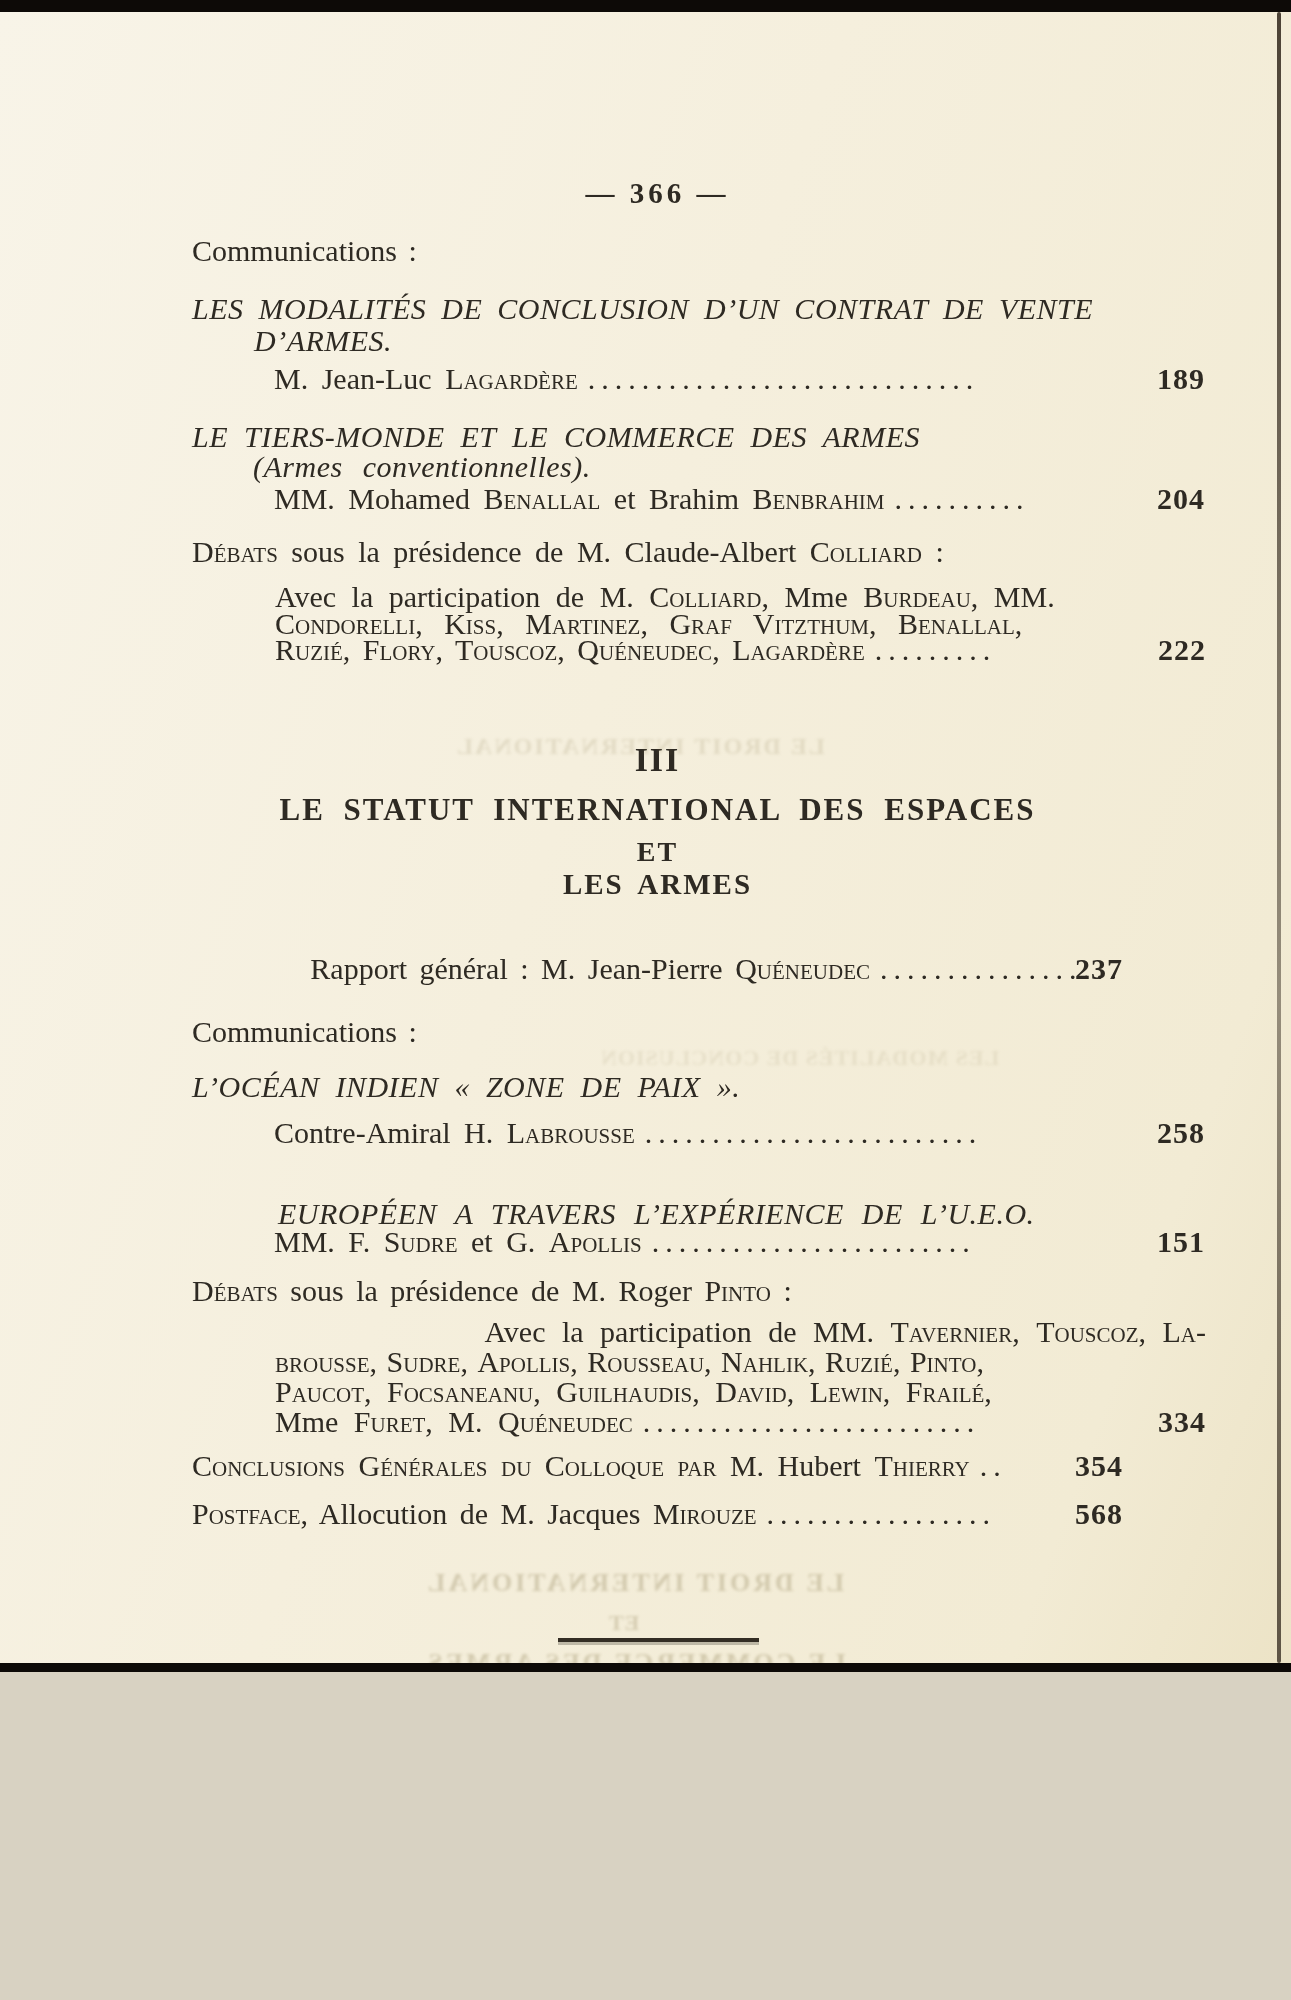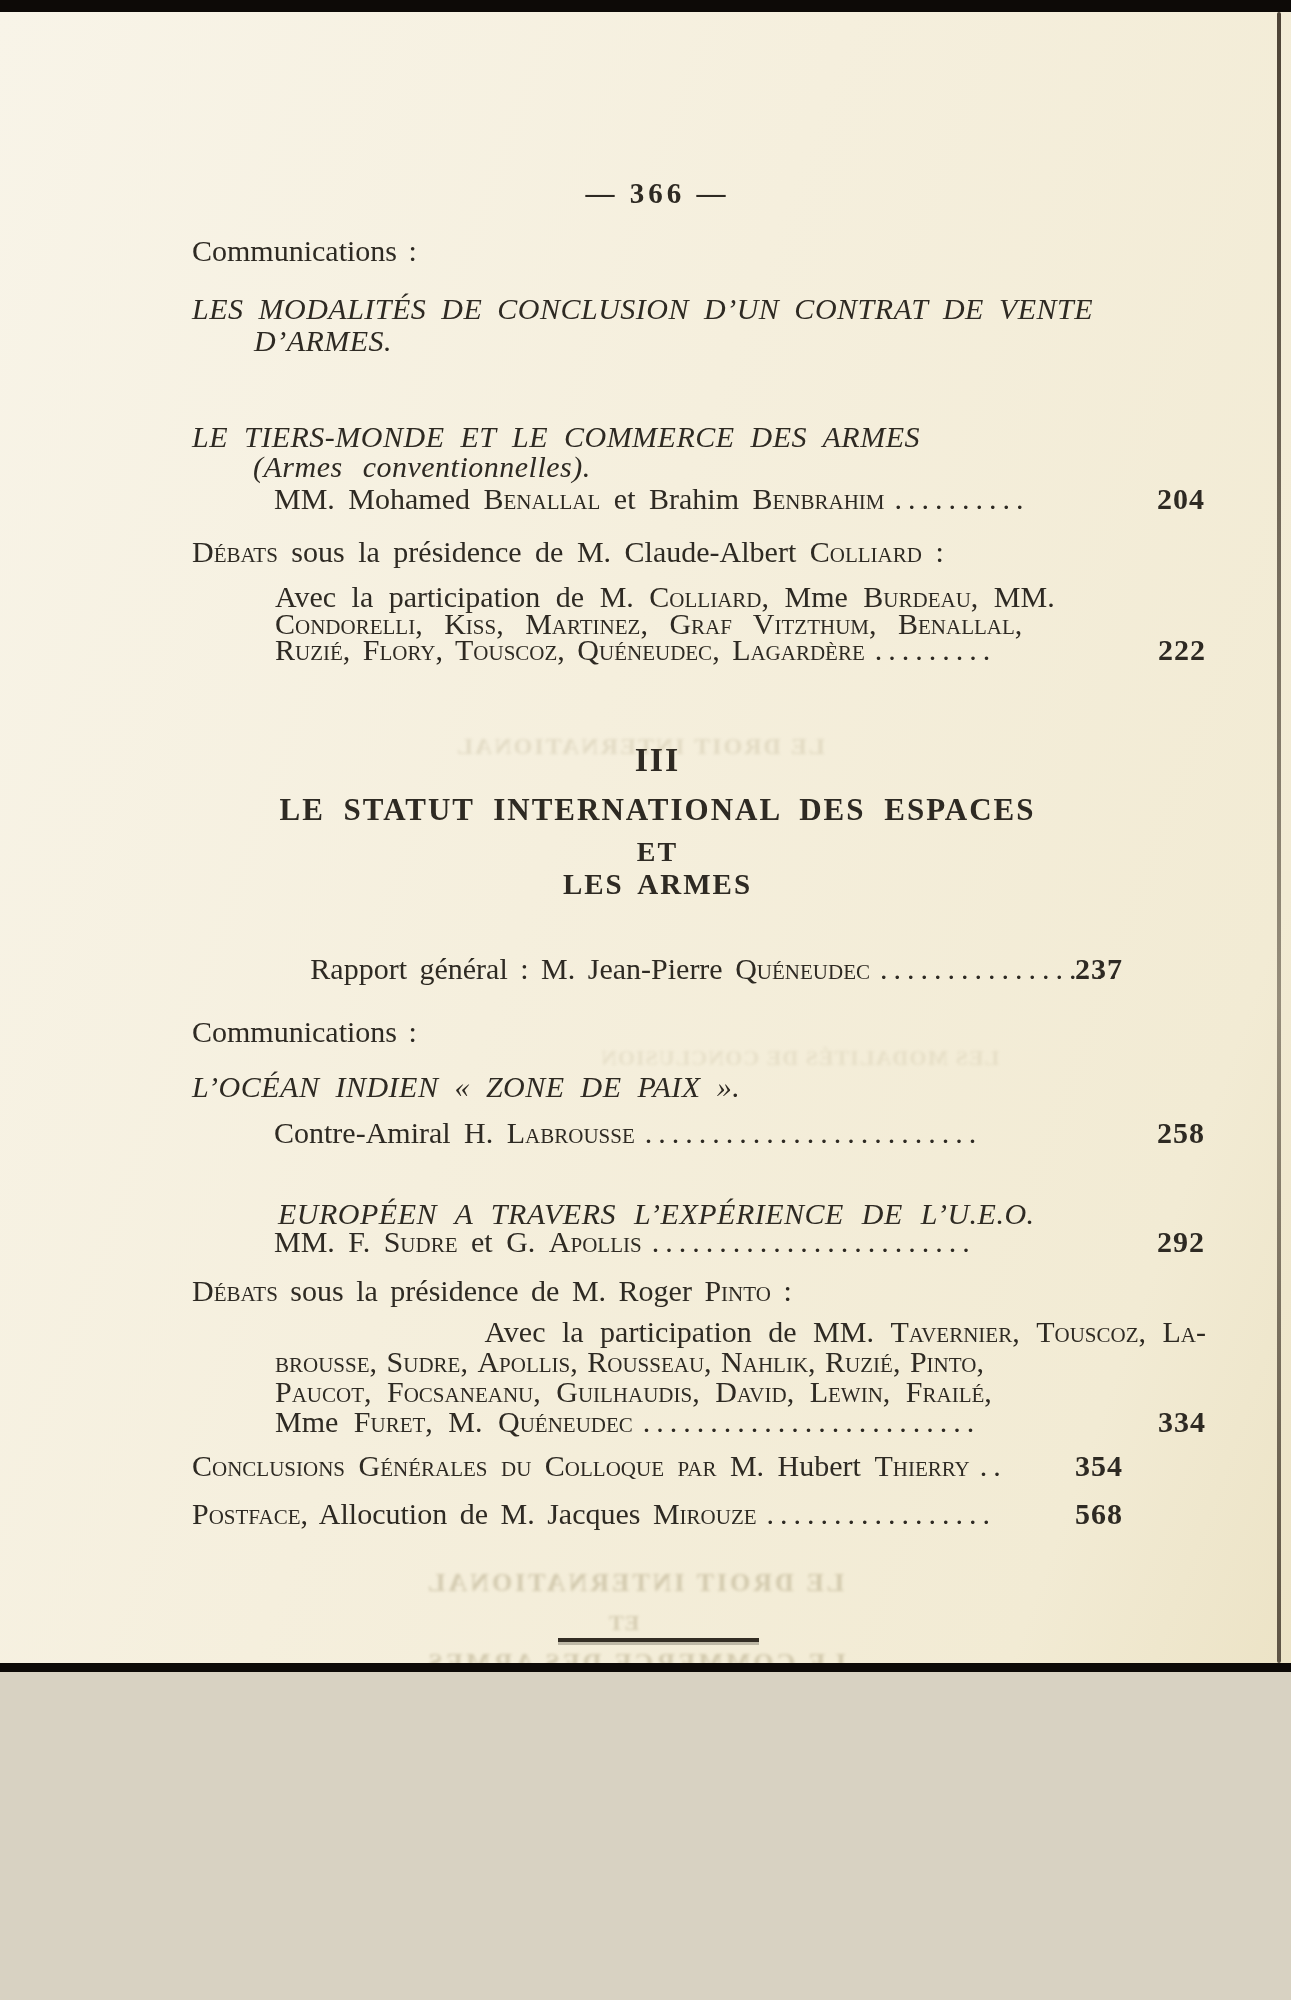--- a/index.html
+++ b/index.html
@@ -38,37 +38,38 @@
 
 <div class="page">
   <div class="strip-top"></div>
 
   <div class="header-pageno">— 366 —</div>
 
   <div class="content" id="toc-host">
       <div class="line" style="top: 236px; word-spacing: 4px;"><span>Communications :</span></div>
       <div class="line it" style="top: 294px; word-spacing: 7px;"><span>LES MODALITÉS DE CONCLUSION D’UN CONTRAT DE VENTE</span></div>
       <div class="line it" style="top: 326px; padding-left: 62px;"><span>D’ARMES.</span></div>
+      <div class="line" style="top: 364px; padding-left: 82px; word-spacing: 6px;"><span>M. Jean-Luc </span><span class="sc">Lagardère</span><span class="dots">.............................</span><span class="pageref">189</span></div>
       <div class="line it" style="top: 422px; word-spacing: 8px;"><span>LE TIERS-MONDE ET LE COMMERCE DES ARMES</span></div>
       <div class="line it" style="top: 452px; padding-left: 61px; word-spacing: 12px;"><span>(Armes conventionnelles).</span></div>
       <div class="line" style="top: 484px; padding-left: 82px; word-spacing: 6px;"><span>MM. Mohamed </span><span class="sc">Benallal</span><span> et Brahim </span><span class="sc">Benbrahim</span><span class="dots">..........</span><span class="pageref">204</span></div>
       <div class="line" style="top: 537px; word-spacing: 6px;"><span class="sc">Débats</span><span> sous la présidence de M. Claude-Albert </span><span class="sc">Colliard</span><span> :</span></div>
       <div class="line" style="top: 582px; padding-left: 83px; word-spacing: 8px;"><span>Avec la participation de M. </span><span class="sc">Colliard</span><span>, Mme </span><span class="sc">Burdeau</span><span>, MM.</span></div>
       <div class="line" style="top: 609px; padding-left: 83px; word-spacing: 14px;"><span class="sc">Condorelli, Kiss, Martinez, Graf Vitzthum, Benallal,</span></div>
       <div class="line" style="top: 635px; padding-left: 83px; word-spacing: 5px;"><span class="sc">Ruzié, Flory, Touscoz, Quéneudec, Lagardère</span><span class="dots">.........</span><span class="pageref">222</span></div>
       <div class="line center" style="top: 743px; font-size: 34px; letter-spacing: 2px;"><span>III</span></div>
       <div class="line center" style="top: 794px; font-size: 31px; letter-spacing: 2px; word-spacing: 9px;"><span>LE STATUT INTERNATIONAL DES ESPACES</span></div>
       <div class="line center" style="top: 838px; font-size: 28px; letter-spacing: 2px;"><span>ET</span></div>
       <div class="line center" style="top: 870px; font-size: 29px; letter-spacing: 2px; word-spacing: 6px;"><span>LES ARMES</span></div>
       <div class="line" style="top: 954px; word-spacing: 5px; text-align: right;"><span>Rapport général : M. Jean-Pierre </span><span class="sc">Quéneudec</span><span class="dots">..................</span><span class="pageref">237</span></div>
       <div class="line" style="top: 1017px; word-spacing: 4px;"><span>Communications :</span></div>
       <div class="line it" style="top: 1072px; word-spacing: 8px;"><span>L’OCÉAN INDIEN « ZONE DE PAIX ».</span></div>
       <div class="line" style="top: 1109px; padding-left: 82px; word-spacing: 6px; margin-top: 9px;"><span>Contre-Amiral H. </span><span class="sc">Labrousse</span><span class="dots">.........................</span><span class="pageref">258</span></div>
       <div class="line it" style="top: 1199px; padding-left: 86px; word-spacing: 10px;"><span>EUROPÉEN A TRAVERS L’EXPÉRIENCE DE L’U.E.O.</span></div>
-      <div class="line" style="top: 1227px; padding-left: 82px; word-spacing: 6px;"><span>MM. F. </span><span class="sc">Sudre</span><span> et G. </span><span class="sc">Apollis</span><span class="dots">........................</span><span class="pageref">292</span></div>
+      <div class="line" style="top: 1227px; padding-left: 82px; word-spacing: 6px;"><span>MM. F. </span><span class="sc">Sudre</span><span> et G. </span><span class="sc">Apollis</span><span class="dots">........................</span><span class="pageref">151</span></div>
       <div class="line" style="top: 1276px; word-spacing: 5px;"><span class="sc">Débats</span><span> sous la présidence de M. Roger </span><span class="sc">Pinto</span><span> :</span></div>
       <div class="line" style="top: 1317px; padding-left: 83px; word-spacing: 9px; text-align: right;"><span>Avec la participation de MM. </span><span class="sc">Tavernier</span><span>, </span><span class="sc">Touscoz</span><span>, </span><span class="sc">La-</span></div>
       <div class="line" style="top: 1347px; padding-left: 83px; word-spacing: 2px;"><span class="sc">brousse</span><span>, </span><span class="sc">Sudre</span><span>, </span><span class="sc">Apollis</span><span>, </span><span class="sc">Rousseau</span><span>, </span><span class="sc">Nahlik</span><span>, </span><span class="sc">Ruzié</span><span>, </span><span class="sc">Pinto</span><span>,</span></div>
       <div class="line" style="top: 1377px; padding-left: 83px; word-spacing: 8px;"><span class="sc">Paucot</span><span>, </span><span class="sc">Focsaneanu</span><span>, </span><span class="sc">Guilhaudis</span><span>, </span><span class="sc">David</span><span>, </span><span class="sc">Lewin</span><span>, </span><span class="sc">Frailé</span><span>,</span></div>
       <div class="line" style="top: 1407px; padding-left: 83px; word-spacing: 8px;"><span>Mme </span><span class="sc">Furet</span><span>, M. </span><span class="sc">Quéneudec</span><span class="dots">.........................</span><span class="pageref">334</span></div>
       <div class="line" style="top: 1451px; word-spacing: 6px;"><span class="sc">Conclusions Générales du Colloque par</span><span> M. Hubert </span><span class="sc">Thierry</span><span class="dots">..</span><span class="pageref">354</span></div>
       <div class="line" style="top: 1499px; word-spacing: 5px;"><span class="sc">Postface</span><span>, Allocution de M. Jacques </span><span class="sc">Mirouze</span><span class="dots">.................</span><span class="pageref">568</span></div>
     </div>
 
   <div id="bleed-host">

